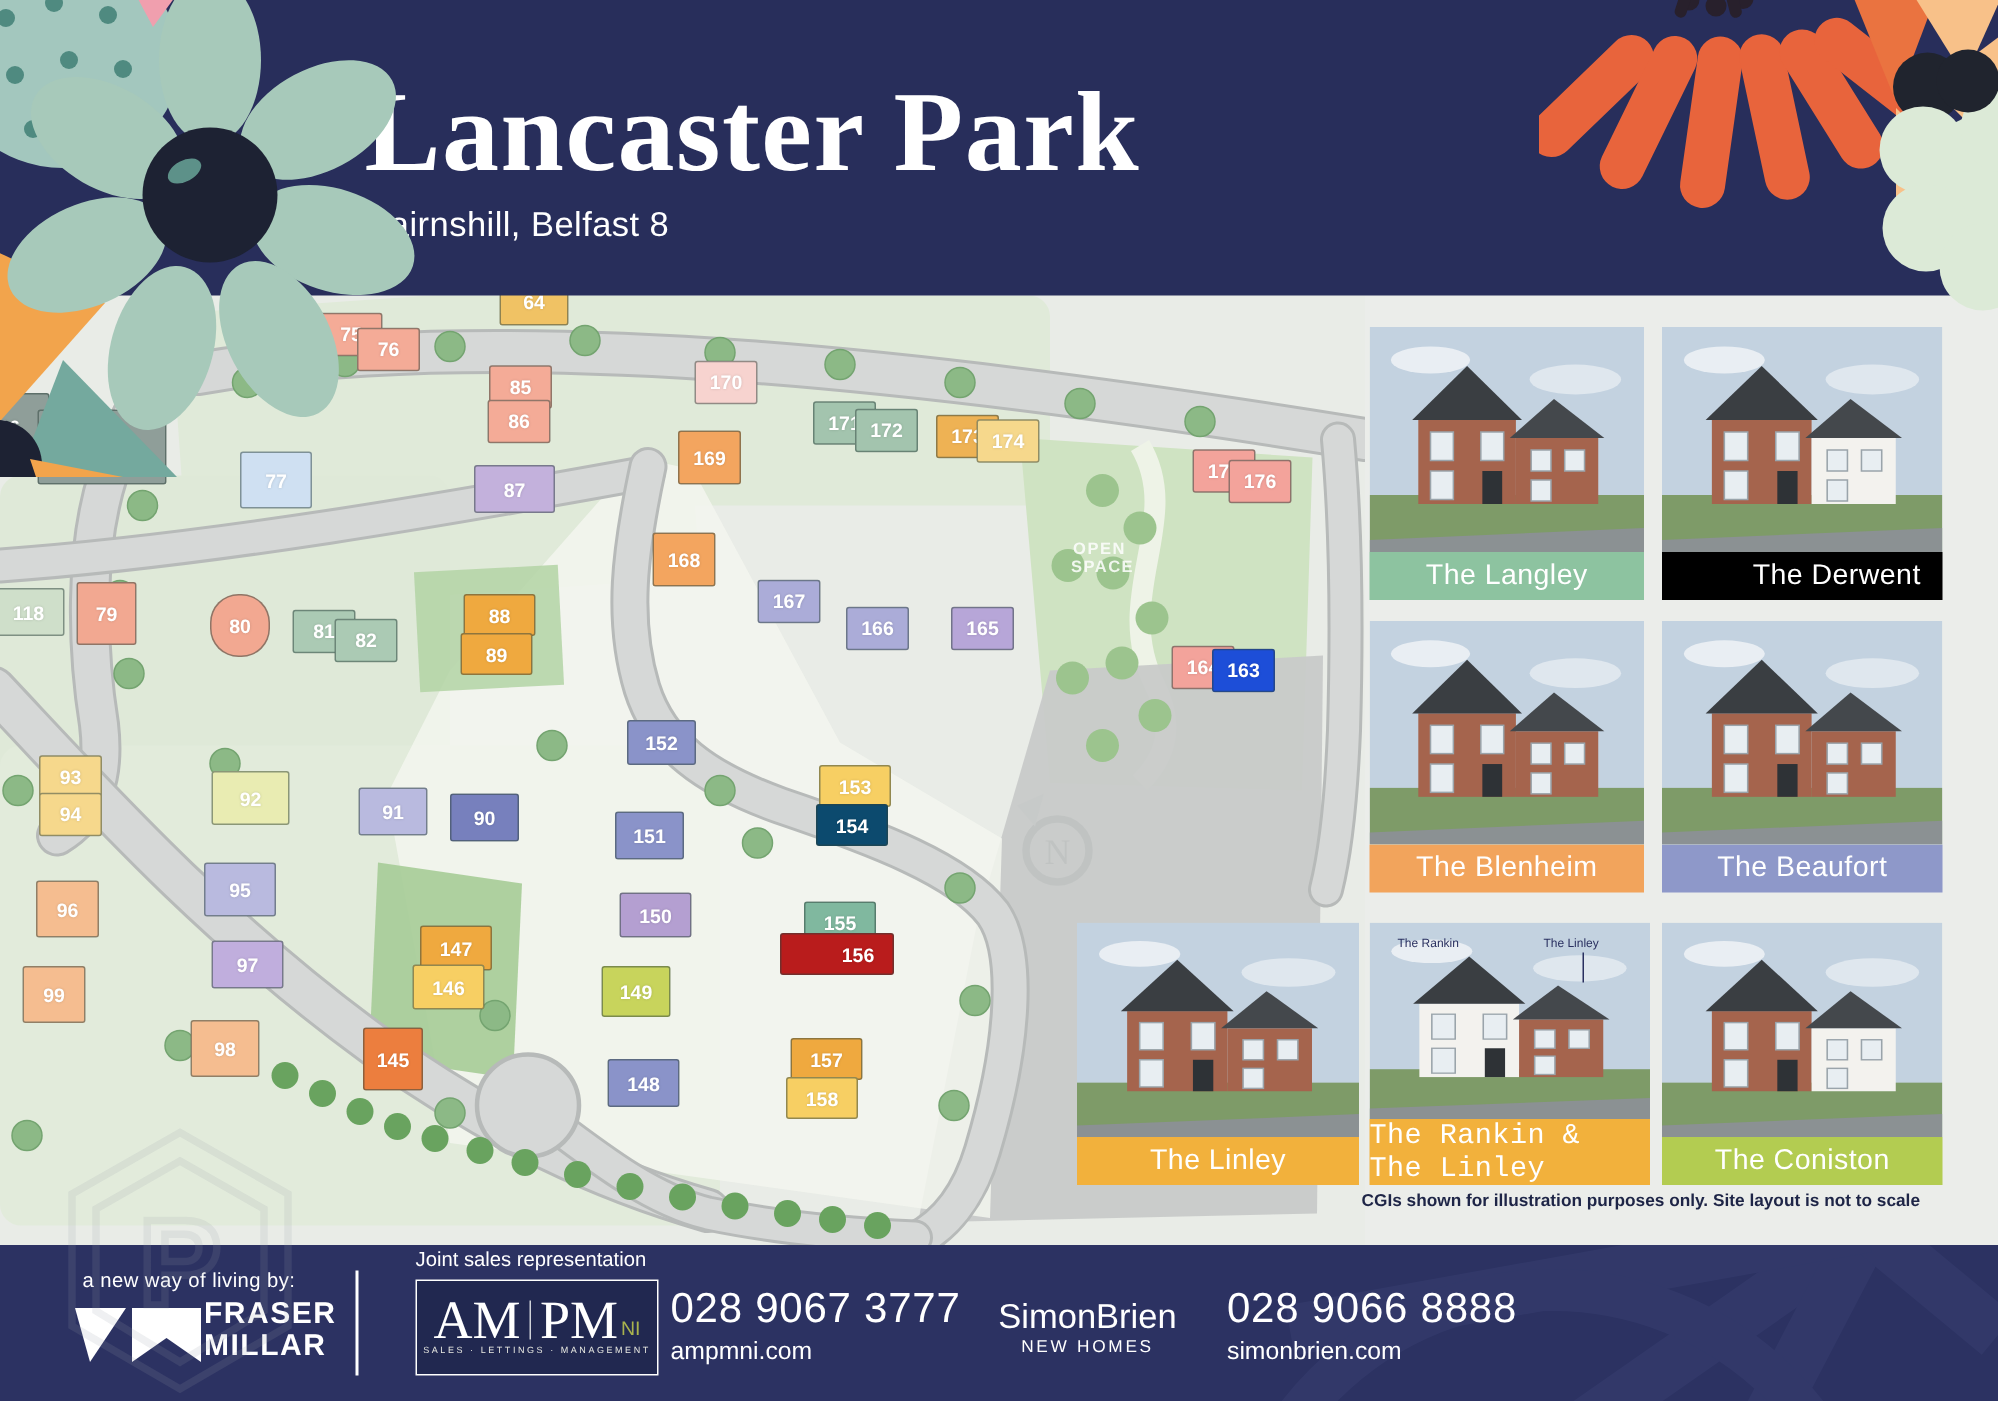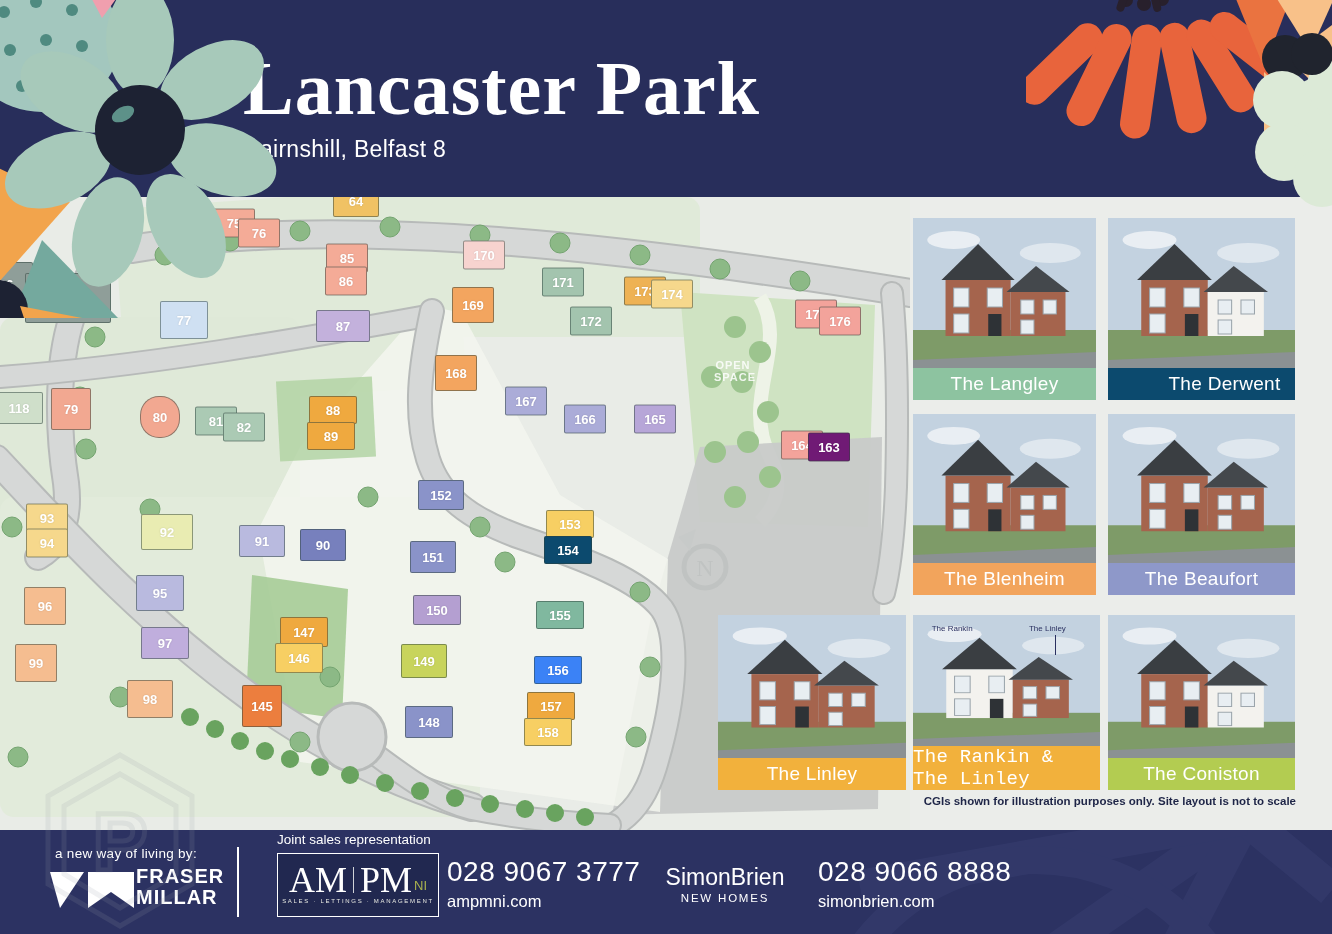--- a/index.html
+++ b/index.html
@@ -27,21 +27,21 @@
   .card-pos-5{left:913px;top:615px;width:187px;height:175px}
   .card-pos-6{left:1108px;top:615px;width:187px;height:175px}
   .card-img{flex:1;position:relative;overflow:hidden;}
   .card-img svg{position:absolute;inset:0;width:100%;height:100%;}
   .cgi-note{position:absolute;font-size:8px;color:#2a3060;font-weight:400;top:9px;}
   .cgi-note.left{left:10%;}
   .cgi-note.right{left:62%;}
   .cgi-note-line{position:absolute;left:76%;top:20px;width:1px;height:20px;background:#2a3060;}
   .card-label{flex:0 0 32px;display:flex;align-items:center;justify-content:center;
               color:#fff;font-size:19px;font-weight:400;letter-spacing:.3px;}
-  .disclaimer{position:absolute;right:36px;top:795px;font-size:11.5px;font-weight:700;color:#1e2547;z-index:2;padding-left:16px;}
+  .disclaimer{position:absolute;right:52px;top:795px;font-size:11.5px;font-weight:700;color:#1e2547;z-index:2;padding-left:16px;}
   
   .footer{position:absolute;left:0;top:830px;width:1332px;height:104px;background:#2c3262;z-index:6;overflow:hidden;color:#fff;}
   .footer-pattern{position:absolute;inset:0;}
   .tagline{position:absolute;left:55px;top:16px;font-size:13.5px;letter-spacing:.3px;}
   .fm-logo{position:absolute;left:48px;top:34px;display:flex;align-items:center;}
   .fm-text{font-weight:700;font-size:20px;line-height:21px;letter-spacing:1px;}
   .footer-divider{position:absolute;left:237px;top:17px;width:2px;height:70px;background:#fff;}
   .joint-label{position:absolute;left:277px;top:2px;font-size:13.5px;}
   .ampm-box{position:absolute;left:277px;top:23px;width:160px;height:62px;background:#212850;
             border:1px solid #fff;display:flex;flex-direction:column;align-items:center;justify-content:center;}
@@ -265,21 +265,21 @@
       </div>
       <div class="plot" style="left: 484px; top: 255px; background: rgb(247, 211, 207);">
         <span>170</span>
       </div>
       <div class="plot" style="left: 473px; top: 305px; background: rgb(243, 165, 95); width: 40px; height: 34px;">
         <span>169</span>
       </div>
       <div class="plot" style="left: 563px; top: 282px; background: rgb(163, 196, 174);">
         <span>171</span>
       </div>
-      <div class="plot" style="left: 591px; top: 287px; background: rgb(163, 196, 174); margin-top: 34px;">
+      <div class="plot" style="left: 591px; top: 287px; background: rgb(163, 196, 174);">
         <span>172</span>
       </div>
       <div class="plot" style="left: 645px; top: 291px; background: rgb(238, 178, 84);">
         <span>173</span>
       </div>
       <div class="plot" style="left: 672px; top: 294px; background: rgb(246, 216, 140);">
         <span>174</span>
       </div>
       <div class="plot" style="left: 816px; top: 314px; background: rgb(243, 163, 155);">
         <span>175</span>
@@ -316,21 +316,21 @@
       </div>
       <div class="plot" style="left: 585px; top: 419px; background: rgb(171, 172, 216);">
         <span>166</span>
       </div>
       <div class="plot" style="left: 655px; top: 419px; background: rgb(183, 166, 216);">
         <span>165</span>
       </div>
       <div class="plot" style="left: 802px; top: 445px; background: rgb(243, 163, 155);">
         <span>164</span>
       </div>
-      <div class="plot" style="left: 829px; top: 447px; background: #701a75;">
+      <div class="plot" style="left: 829px; top: 447px; background: #1d4ed8;">
         <span>163</span>
       </div>
       <div class="plot" style="left: 47px; top: 518px; background: rgb(246, 216, 140);">
         <span>93</span>
       </div>
       <div class="plot" style="left: 47px; top: 543px; background: rgb(246, 216, 140);">
         <span>94</span>
       </div>
       <div class="plot" style="left: 167px; top: 532px; background: rgb(233, 236, 178); width: 50px; height: 34px;">
         <span>92</span>
@@ -382,21 +382,21 @@
       </div>
       <div class="plot" style="left: 570px; top: 524px; background: rgb(247, 207, 99); width: 46px; height: 26px;">
         <span>153</span>
       </div>
       <div class="plot" style="left: 568px; top: 550px; background: #0c4a6e; width: 46px; height: 26px;">
         <span>154</span>
       </div>
       <div class="plot" style="left: 560px; top: 615px; background: rgb(128, 184, 159); width: 46px; height: 26px;">
         <span>155</span>
       </div>
-      <div class="plot" style="left: 558px; top: 670px; background: #3b82f6; width: 46px; height: 26px;">
+      <div class="plot" style="left: 558px; top: 636px; background: #b91c1c; width: 46px; height: 26px; padding-left: 28px;">
         <span>156</span>
       </div>
       <div class="plot" style="left: 551px; top: 706px; background: rgb(239, 169, 63); width: 46px; height: 26px;">
         <span>157</span>
       </div>
       <div class="plot" style="left: 548px; top: 732px; background: rgb(247, 207, 99); width: 46px; height: 26px;">
         <span>158</span>
       </div>
     </div>
 
@@ -445,21 +445,21 @@
           <rect x="40" y="70" width="15" height="19"></rect>
               <rect x="73" y="70" width="15" height="19"></rect>
           <rect x="40" y="96" width="15" height="19"></rect>
           <rect x="106" y="82" width="13" height="14"></rect>
               <rect x="128" y="82" width="13" height="14"></rect>
           <rect x="106" y="102" width="13" height="14"></rect>
         </g>
         <rect x="74" y="96" width="13" height="22" fill="#2e3236"></rect>
       </svg>
     </div>
-    <div class="card-label" style="background: #0c4a6e; padding-left: 46px;">
+    <div class="card-label" style="background: #000000; padding-left: 46px;">
       <span>The Derwent</span>
     </div>
   </div>
 
   <div class="card card-pos-2">
     <div class="card-img">
       <svg viewBox="0 0 180 150" preserveAspectRatio="none">
         <rect width="180" height="150" fill="#c3d2e0"></rect>
         <ellipse cx="40" cy="22" rx="26" ry="9" fill="#e9eef3"></ellipse>
         <ellipse cx="135" cy="35" rx="30" ry="10" fill="#dfe7ee"></ellipse>

